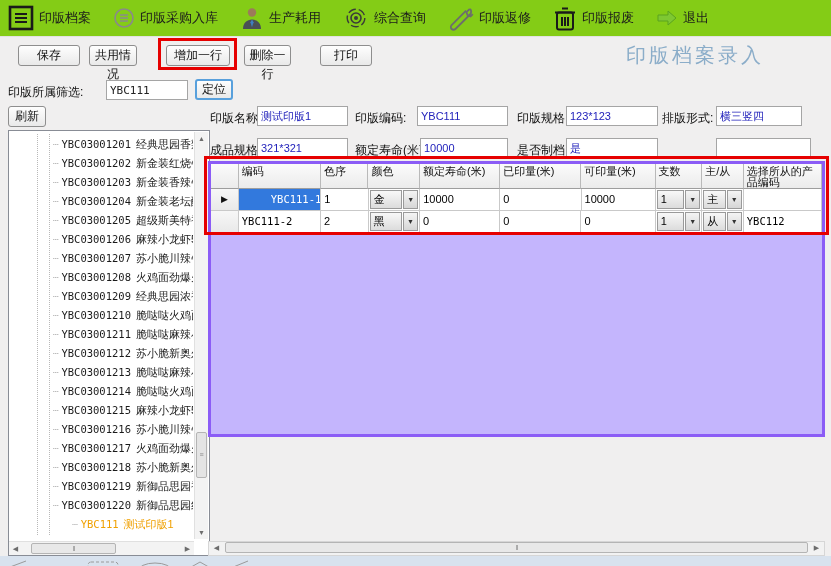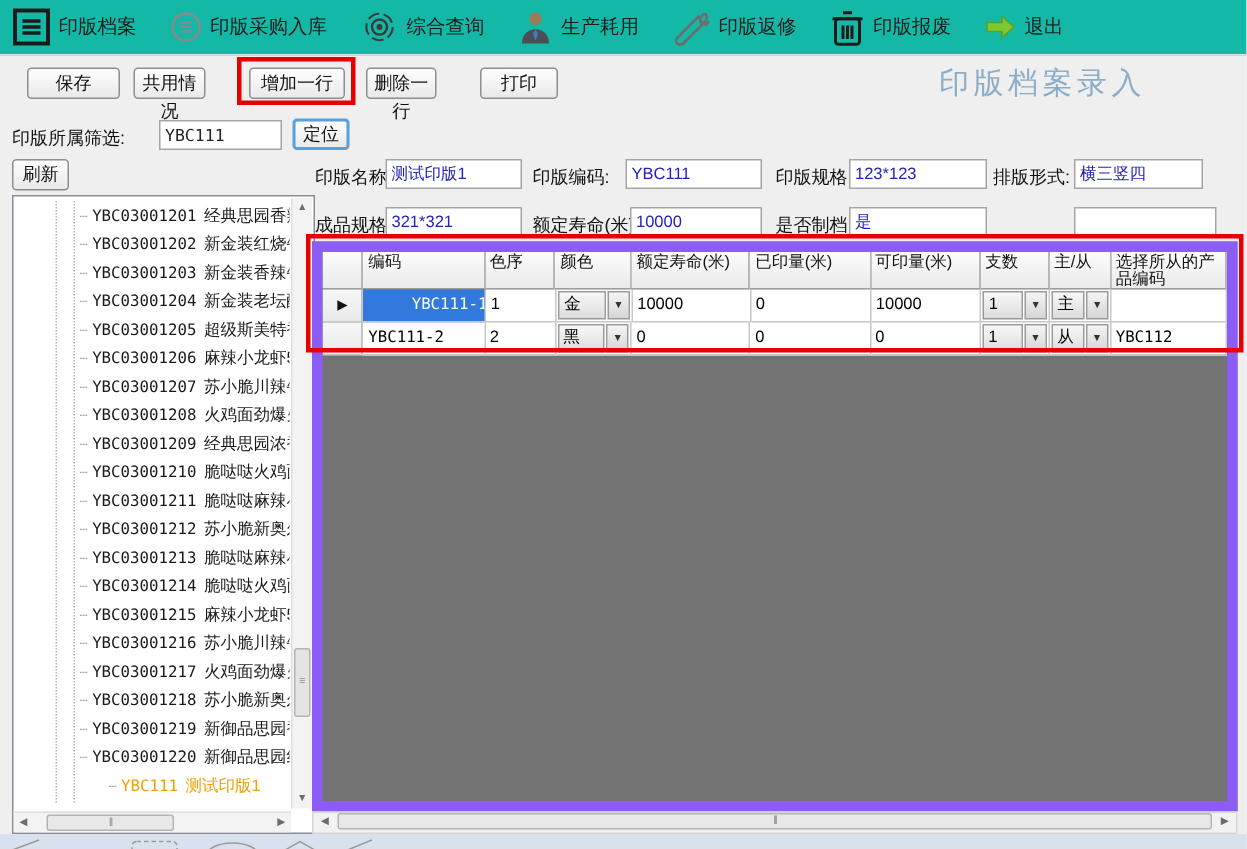--- a/index.html
+++ b/index.html
@@ -1,21 +1,21 @@
 <!DOCTYPE html>
 <html><head>
 <meta charset="utf-8">
 <style>
   * { box-sizing: border-box; margin: 0; padding: 0; }
   html,body { width:831px; height:566px; overflow:hidden; }
   body { position:relative; background:#d8e2ee; font-family:"Liberation Sans","DejaVu Sans",sans-serif; }
   .app { position:absolute; left:0; top:0; width:831px; height:556px; background:#f0efef; }
 
   
-  .toolbar { position:absolute; left:0; top:0; width:831px; height:37px; background:#14b8a6;
+  .toolbar { position:absolute; left:0; top:0; width:831px; height:37px; background:#84cc16;
              border-bottom:1px solid #e2e2e2; display:flex; align-items:center; gap:22px; padding-left:8px; }
   .tb-item { display:flex; align-items:center; gap:5px; font-size:13px; color:#1c1c1c; cursor:pointer; white-space:nowrap; }
   .tb-icon { display:flex; align-items:center; }
 
   
   .btn { position:absolute; height:21px; border:1px solid #8e8e8e; border-radius:3px;
          background:linear-gradient(#fefefe,#e9e9e9); font-size:12px; color:#111;
          text-align:center; line-height:19px; cursor:pointer; }
   .page-title { position:absolute; left:626px; top:42px; font-size:20px; color:#8badc9; letter-spacing:3px; }
 
@@ -43,22 +43,22 @@
   .vsb { position:absolute; top:1px; right:1px; bottom:16px; width:14px; background:#f3f3f3; border-left:1px solid #e0e0e0; }
   .vsb .arr { position:absolute; left:0; width:13px; height:13px; font-size:7px; color:#6d6d6d; text-align:center; line-height:13px; }
   .vsb .thumb { position:absolute; left:1px; width:11px; background:#e4e4e4; border:1px solid #b4b4b4; border-radius:2px;
                 font-size:7px; color:#8a8a8a; text-align:center; }
   .hsb { position:absolute; height:14px; background:#f3f3f3; border-top:1px solid #e0e0e0; }
   .hsb .arr { position:absolute; top:0; width:13px; height:13px; font-size:7px; color:#6d6d6d; text-align:center; line-height:13px; }
   .hsb .thumb { position:absolute; top:1px; height:11px; background:#e8e8e8; border:1px solid #b4b4b4; border-radius:2px;
                 font-size:6px; color:#8a8a8a; text-align:center; line-height:9px; letter-spacing:-1px; }
 
   
-  .workarea { position:absolute; left:208px; top:161px; width:617px; height:380px;
-              background:#737373; border:7px solid #8b5cf6; overflow:hidden; }
+  .workarea { position:absolute; left:208px; top:161px; width:617px; height:276px;
+              background:#c4b5fd; border:3px solid #8b5cf6; overflow:hidden; }
   .grid-row { display:flex; }
   .gh { background:linear-gradient(#fbfbfb,#ebebeb); border-right:1px solid #b9b9b9; border-bottom:1px solid #9d9d9d;
         font-size:11px; line-height:11px; padding:2px 3px; color:#111; height:25px; overflow:hidden; }
   .gc { background:#fff; border-right:1px solid #c9c9c9; border-bottom:1px solid #c9c9c9;
         font-size:11px; line-height:20px; padding:0 3px; height:22px; overflow:hidden; white-space:nowrap; }
   .gc.mono { font-family:"DejaVu Sans Mono",monospace; font-size:10.5px; }
   .gc.selcol { background:linear-gradient(#f7f7f7,#e9e9e9); text-align:center; font-size:9px; color:#111; }
   .gc.selcell { background:#3279dd; color:#fff;padding-left:32px; }
   .combo { display:flex; padding:1px; height:22px; background:#fff; border-right:1px solid #c9c9c9; border-bottom:1px solid #c9c9c9; }
   .combo .cval { flex:1; border:1px solid #9a9a9a; background:linear-gradient(#f8f8f8,#dcdcdc);
@@ -96,37 +96,37 @@
         <span class="tb-icon">
           <svg width="22" height="22" viewBox="0 0 22 22">
             <circle cx="11" cy="11" r="9" fill="none" stroke="#8a8a8a" stroke-width="1.6"></circle>
             <path d="M7 8h8M7 11h8M7 14h8" stroke="#8a8a8a" stroke-width="1.4" fill="none"></path>
           </svg>
         </span>
         <span class="tb-label">印版采购入库</span>
       </div>
       <div class="tb-item">
         <span class="tb-icon">
+          <svg width="24" height="24" viewBox="0 0 24 24">
+            <circle cx="12" cy="6.5" r="4.2" fill="#9c7b5a"></circle>
+            <path d="M3 23c0-6 4-9.5 9-9.5s9 3.5 9 9.5z" fill="#4a4f55"></path>
+            <path d="M12 13.5l-1.6 2.8 1.6 5 1.6-5z" fill="#3f7fc1"></path>
+          </svg>
+        </span>
+        <span class="tb-label">生产耗用</span>
+      </div>
+      <div class="tb-item">
+        <span class="tb-icon">
           <svg width="26" height="26" viewBox="0 0 26 26">
             <circle cx="13" cy="13" r="5" fill="none" stroke="#3a3a3a" stroke-width="1.6"></circle>
             <circle cx="13" cy="13" r="8.8" fill="none" stroke="#3a3a3a" stroke-width="1.4" stroke-dasharray="8 3"></circle>
             <circle cx="13" cy="13" r="2" fill="#3a3a3a"></circle>
           </svg>
         </span>
         <span class="tb-label">综合查询</span>
-      </div>
-      <div class="tb-item">
-        <span class="tb-icon">
-          <svg width="24" height="24" viewBox="0 0 24 24">
-            <circle cx="12" cy="6.5" r="4.2" fill="#9c7b5a"></circle>
-            <path d="M3 23c0-6 4-9.5 9-9.5s9 3.5 9 9.5z" fill="#4a4f55"></path>
-            <path d="M12 13.5l-1.6 2.8 1.6 5 1.6-5z" fill="#3f7fc1"></path>
-          </svg>
-        </span>
-        <span class="tb-label">生产耗用</span>
       </div>
       <div class="tb-item">
         <span class="tb-icon">
           <svg width="26" height="26" viewBox="0 0 26 26">
             <path d="M22 4c1.6 1.6 1.6 4 0 5.5l-9.5 9.5c-1 1-1.6 1.5-2.6 2.5l-2.5 2.5c-1 1-2.8 1-3.8 0s-1-2.8 0-3.8L6.1 17.7c1-1 1.5-1.6 2.5-2.6L18.1 5.6" fill="none" stroke="#6d6d6d" stroke-width="1.8"></path>
             <path d="M21.8 3.8l-3.4 3.4 1.2 3 3 1.2 2.2-2.2" fill="none" stroke="#6d6d6d" stroke-width="1.8"></path>
           </svg>
         </span>
         <span class="tb-label">印版返修</span>
       </div>

